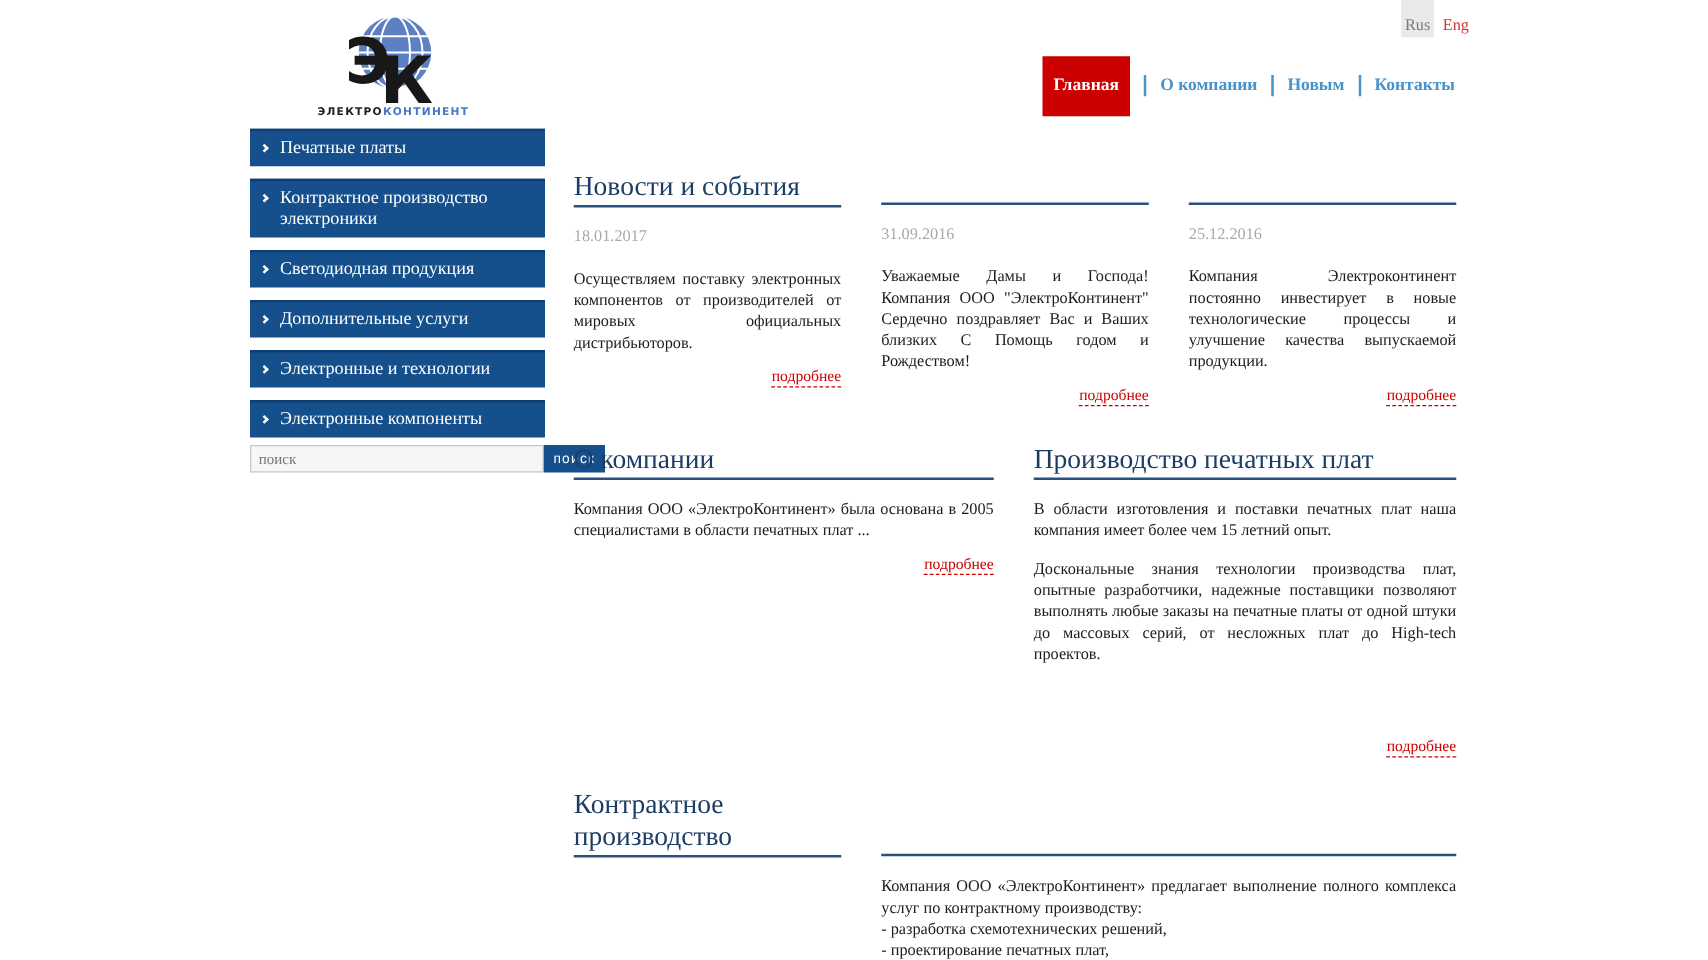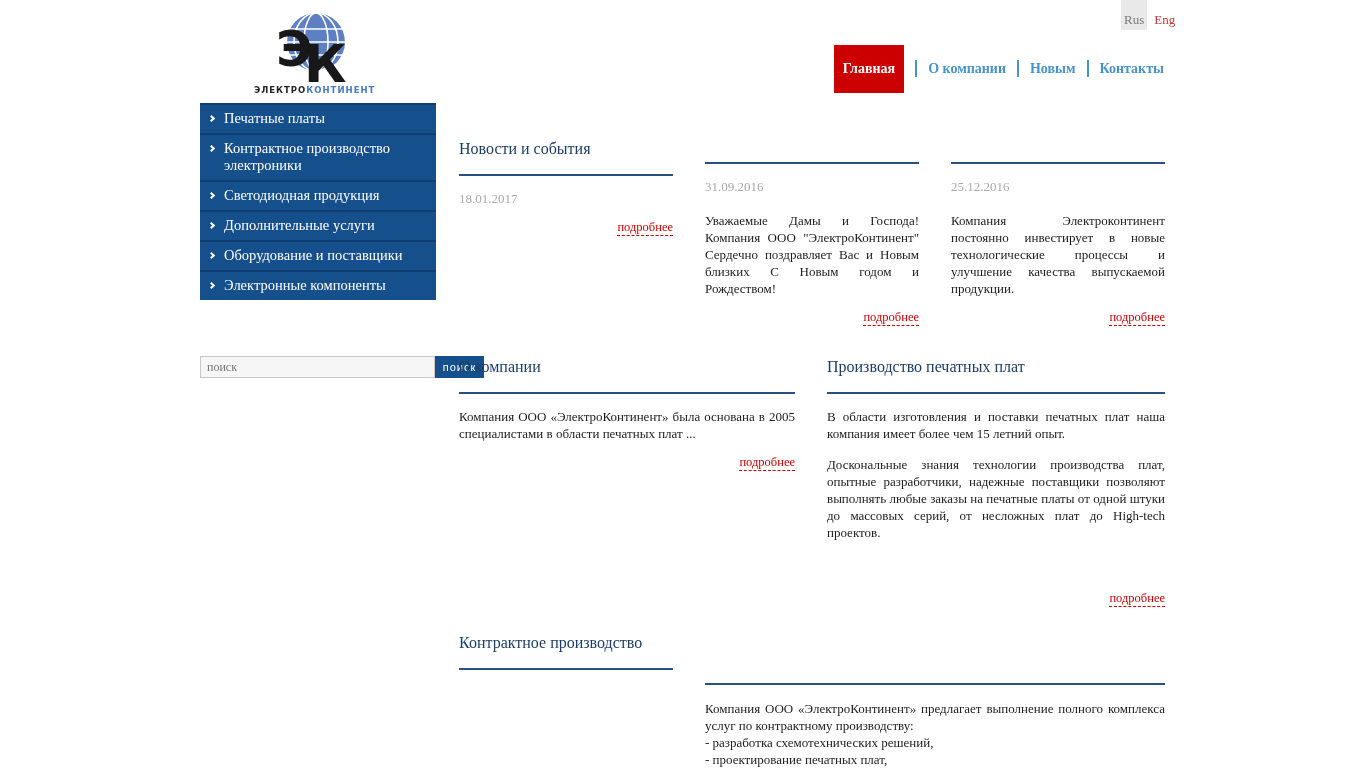--- a/index.html
+++ b/index.html
@@ -29,32 +29,32 @@
     font-size:14px;font-weight:bold;}
   .topnav a{text-decoration:none;color:var(--nav-blue);cursor:pointer;white-space:nowrap;}
   .topnav a.active{background:var(--nav-red);color:#fff;height:48px;display:flex;align-items:center;
     padding:0 9px;}
   .topnav .sep{width:2px;height:17px;background:var(--nav-blue);margin:0 11px;}
 
   
   .sidebar{position:absolute;left:200px;top:103px;width:236px;}
   .side-item{position:relative;display:block;background:var(--side-blue);border-top:2px solid var(--side-edge);
     color:#fff;text-decoration:none;font-size:14.5px;line-height:17px;
-    padding:5px 10px 6px 24px;margin-bottom:0;cursor:pointer;}
+    padding:5px 10px 6px 24px;margin-bottom:10px;cursor:pointer;}
   .chev{position:absolute;left:9px;top:11px;width:5px;height:5px;
     border-top:2px solid #fff;border-right:2px solid #fff;transform:rotate(45deg);}
 
   .searchbar{position:absolute;left:200px;top:356px;width:284px;display:flex;}
   .search-input{flex:1;height:22px;border:1px solid #c8c8c8;background:#f6f6f6;
     font-family:inherit;font-size:12px;color:#555;padding:0 6px;outline:none;}
   .search-btn{width:49px;height:22px;border:none;background:var(--side-blue);color:#fff;
     font-family:"Liberation Sans",sans-serif;font-size:11px;letter-spacing:1px;cursor:pointer;}
 
   
-  .sec-head{font-size:16px;line-height:26px;color:var(--navy);padding-bottom:12px;
+  .sec-head{font-size:22px;line-height:26px;color:var(--navy);padding-bottom:2px;
     border-bottom:2px solid var(--line);min-height:28px;}
   .date{color:var(--date-gray);font-size:13px;margin-top:15px;}
   .body-text{font-size:13px;line-height:17px;text-align:justify;color:var(--body-text);}
   .more-row{text-align:right;margin-top:10px;}
   .more{color:var(--link-red);font-size:12.5px;text-decoration:none;
     border-bottom:1px dashed var(--link-red);padding-bottom:1px;cursor:pointer;}
 
   
   .news-col{position:absolute;top:136px;width:214px;}
   .news-col.c1{left:459px;} .news-col.c2{left:705px;} .news-col.c3{left:951px;}
@@ -105,38 +105,39 @@
     <a>Новым</a>
     <span class="sep"></span>
     <a>Контакты</a>
   </div>
 
   <div class="sidebar">
     <a class="side-item"><span class="chev"></span><span>Печатные платы</span></a>
     <a class="side-item"><span class="chev"></span><span>Контрактное производство электроники</span></a>
     <a class="side-item"><span class="chev"></span><span>Светодиодная продукция</span></a>
     <a class="side-item"><span class="chev"></span><span>Дополнительные услуги</span></a>
-    <a class="side-item"><span class="chev"></span><span>Оборудование и поставщики</span></a>
+    <a class="side-item"><span class="chev"></span><span>Электронные и технологии</span></a>
     <a class="side-item"><span class="chev"></span><span>Электронные компоненты</span></a>
   </div>
 
   <div class="searchbar">
     <input class="search-input" type="text" placeholder="поиск" style="">
     <button class="search-btn">поиск</button>
   </div>
 
   <div class="news-col c1">
     <div class="sec-head">Новости и события</div>
     <div class="date">18.01.2017</div>
+    <div class="body-text">Осуществляем поставку электронных компонентов от производителей от мировых официальных дистрибьюторов.</div>
     <div class="more-row"><a class="more">подробнее</a></div>
   </div>
   <div class="news-col c2">
     <div class="sec-head"></div>
     <div class="date">31.09.2016</div>
-    <div class="body-text">Уважаемые Дамы и Господа! Компания ООО "ЭлектроКонтинент" Сердечно поздравляет Вас и Новым близких С Новым годом и Рождеством!</div>
+    <div class="body-text">Уважаемые Дамы и Господа! Компания ООО "ЭлектроКонтинент" Сердечно поздравляет Вас и Ваших близких С Помощь годом и Рождеством!</div>
     <div class="more-row"><a class="more">подробнее</a></div>
   </div>
   <div class="news-col c3">
     <div class="sec-head"></div>
     <div class="date">25.12.2016</div>
     <div class="body-text">Компания Электроконтинент постоянно инвестирует в новые технологические процессы и улучшение качества выпускаемой продукции.</div>
     <div class="more-row"><a class="more">подробнее</a></div>
   </div>
 
   <div class="about">

